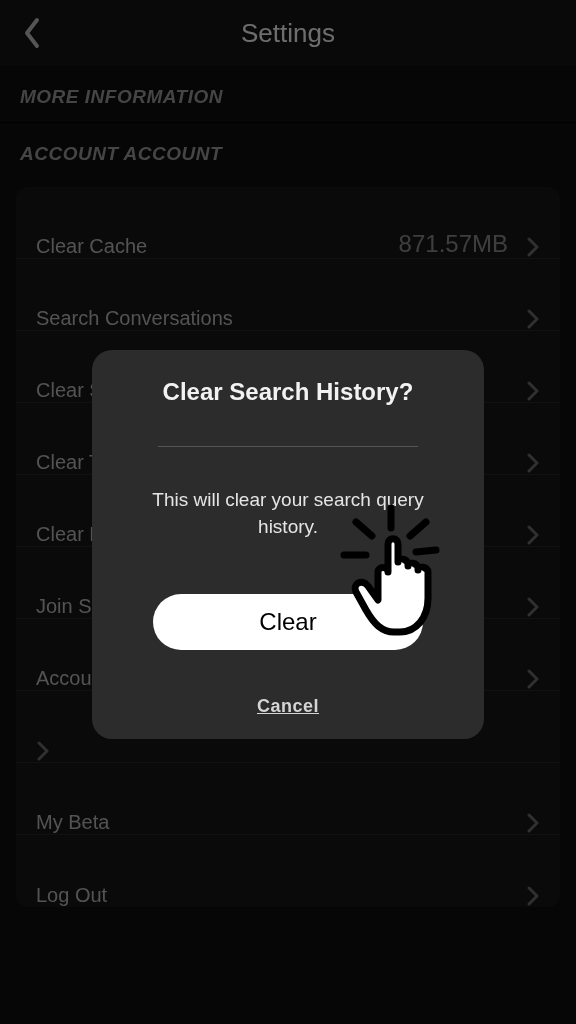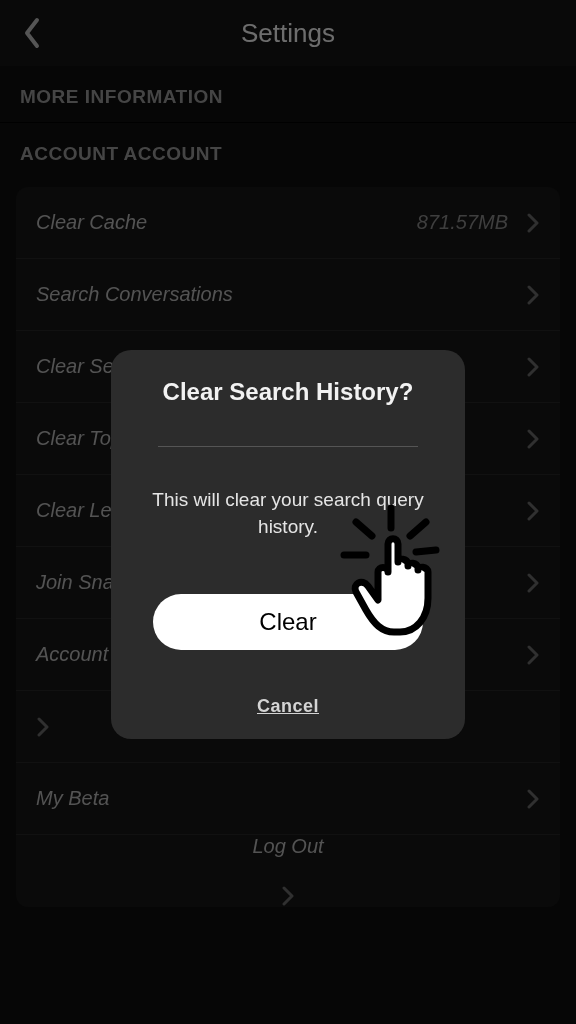--- a/index.html
+++ b/index.html
@@ -37,50 +37,50 @@
     font-size: 26px;
     font-weight: 400;
     color: #f2f2f2;
   }
   .section-header {
     padding: 20px 20px 14px 20px;
     font-size: 19px;
     font-weight: 800;
     letter-spacing: 0.5px;
     color: #9a9a9a;
+    font-style: italic;
   }
   .divider {
     height: 1px;
     background: #000;
     width: 100%;
   }
   .list-card {
     margin: 8px 16px 0 16px;
     background: #171717;
     border-radius: 12px;
     overflow: hidden;
   }
   .row {
     height: 72px;
     display: flex;
-    align-items: center;
+    align-items: flex-end;
     padding: 0 20px;
     border-bottom: 1px solid #262626;
     cursor: pointer;
-    font-style: italic;
-  }
-  .row:last-child { border-bottom: none; flex-direction: column; }
+  }
+  .row:last-child { border-bottom: none; }
   .row-label {
     flex: 1;
     font-size: 20px;
     font-weight: 400;
     color: #b8b8b8;
   }
   .row-value {
-    font-size: 20px;
+    font-size: 24px;
     font-weight: 500;
     color: #8b8b8b;
     margin-right: 18px;
   }
   .chevron {
     width: 14px;
     height: 22px;
     display: flex;
     align-items: center;
     justify-content: center;
@@ -89,21 +89,21 @@
   .overlay {
     position: absolute;
     inset: 0;
     background: rgba(0,0,0,0.55);
     display: flex;
     align-items: flex-start;
     justify-content: center;
     padding-top: 350px;
   }
   .modal {
-    width: 354px;
+    width: 392px;
     background: #2c2c2c;
     border-radius: 20px;
     padding: 28px 28px 22px 28px;
     display: flex;
     flex-direction: column;
     align-items: center;
     gap: 24px;
   }
   .modal-title {
     font-size: 24px;

